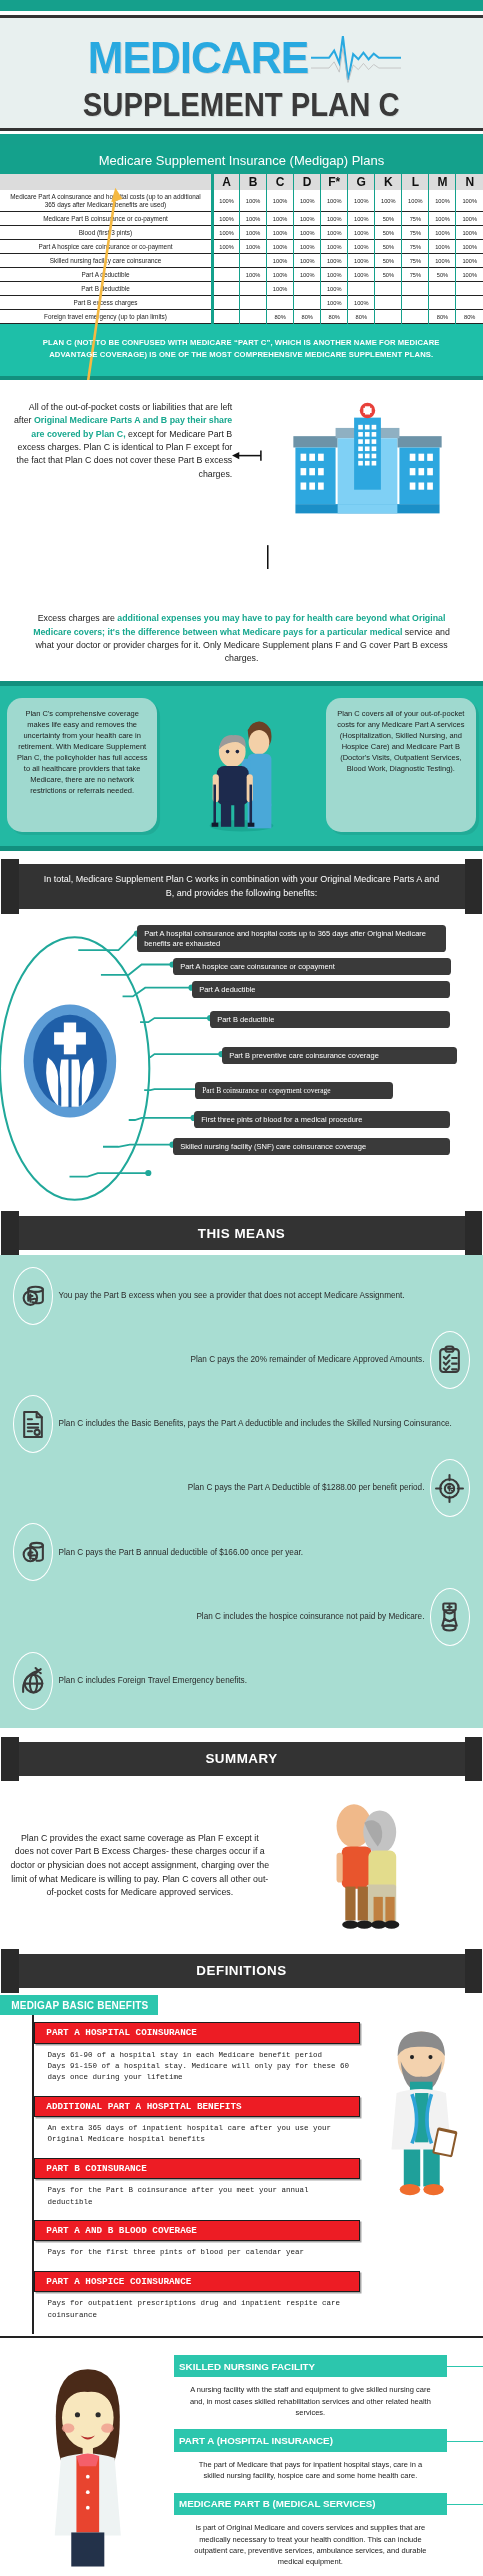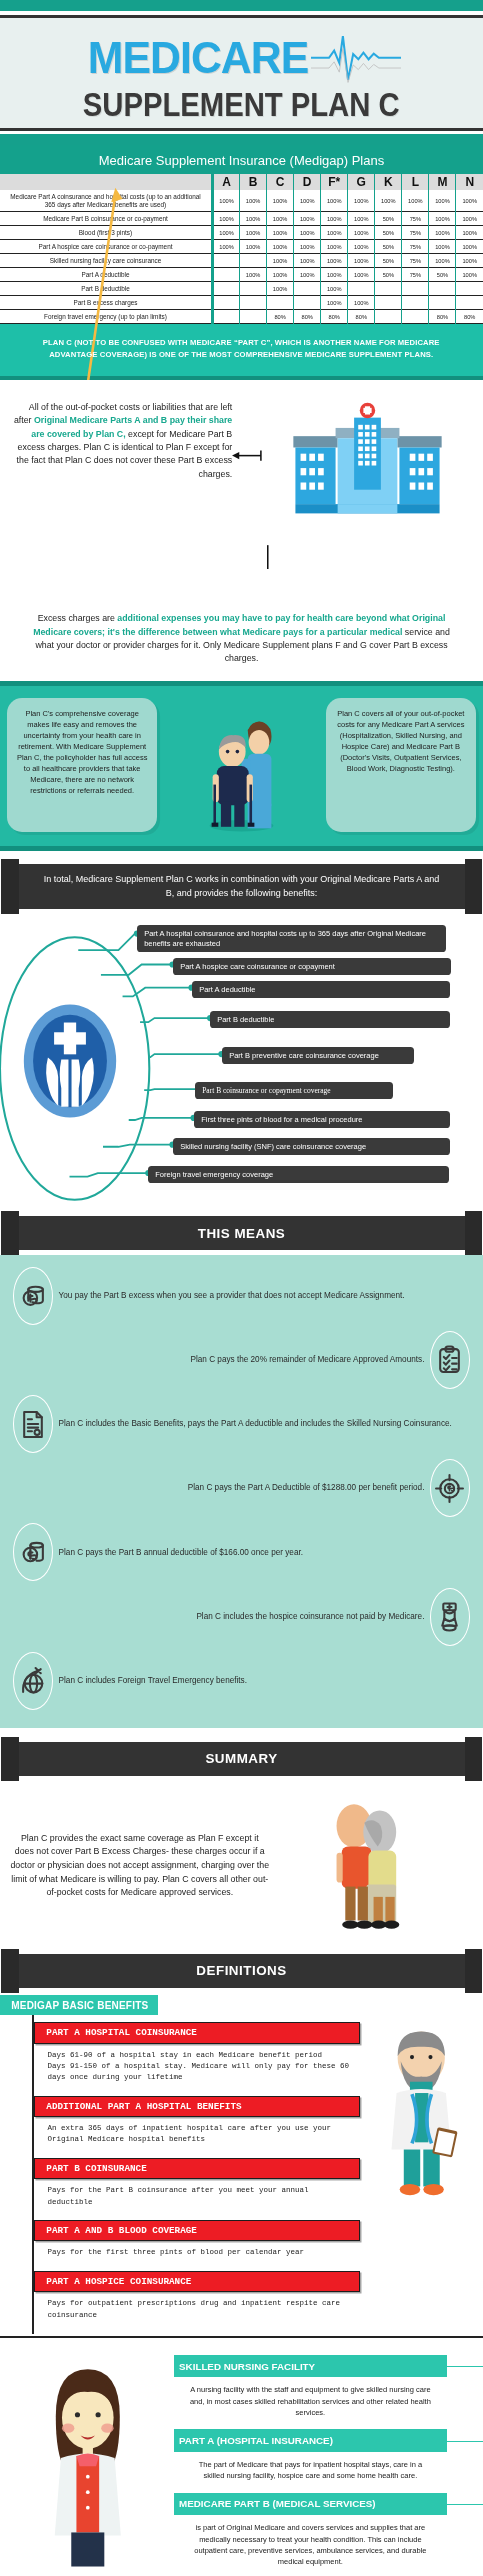--- a/index.html
+++ b/index.html
@@ -502,25 +502,24 @@
         <path d="M52 108 q-8 30 2 62 q6 22 18 32 l0 -56 q-2 -26 -20 -38z" fill="#fff"></path>
         <path d="M138 108 q8 30 -2 62 q-6 22 -18 32 l0 -56 q2 -26 20 -38z" fill="#fff"></path>
         <path d="M78 112 q-6 28 0 56 l0 36 l14 0 l0 -92z" fill="#fff"></path>
         <path d="M112 112 q6 28 0 56 l0 36 l-14 0 l0 -92z" fill="#fff"></path>
       </svg>
     </div>
   <div class="bchip" style="left: 137px; top: 11.3px; width: 309px;">Part A hospital coinsurance and hospital costs up to 365 days after Original Medicare benefits are exhausted</div>
       <div class="bchip" style="left: 173px; top: 44px; width: 278px;">Part A hospice care coinsurance or copayment</div>
       <div class="bchip" style="left: 192px; top: 67px; width: 258px;">Part A deductible</div>
       <div class="bchip" style="left: 210px; top: 97px; width: 240px;">Part B deductible</div>
-      <div class="bchip" style="left: 222px; top: 133px; width: 192px;">Part B preventive care coinsurance coverage</div>
+      <div class="bchip" style="left: 222px; top: 133px; width: 235px;">Part B preventive care coinsurance coverage</div>
       <div class="bchip" style="left: 195px; top: 168px; width: 198px; font-family: Liberation Serif, serif;">Part B coinsurance or copayment coverage</div>
       <div class="bchip" style="left: 194px; top: 197px; width: 256px;">First three pints of blood for a medical procedure</div>
       <div class="bchip" style="left: 173px; top: 224px; width: 277px;">Skilled nursing facility (SNF) care coinsurance coverage</div>
-      <div class="bchip" style="left: 148px; top: 252px; width: 301px;">Foreign travel emergency coverage</div>
     </div>
 
   <div class="ribbon-wrap">
     <div class="ribbon title-ribbon">
       <span class="tail-l"></span>
       <span class="tail-r"></span>
       <span>THIS MEANS</span>
     </div>
   </div>
 

